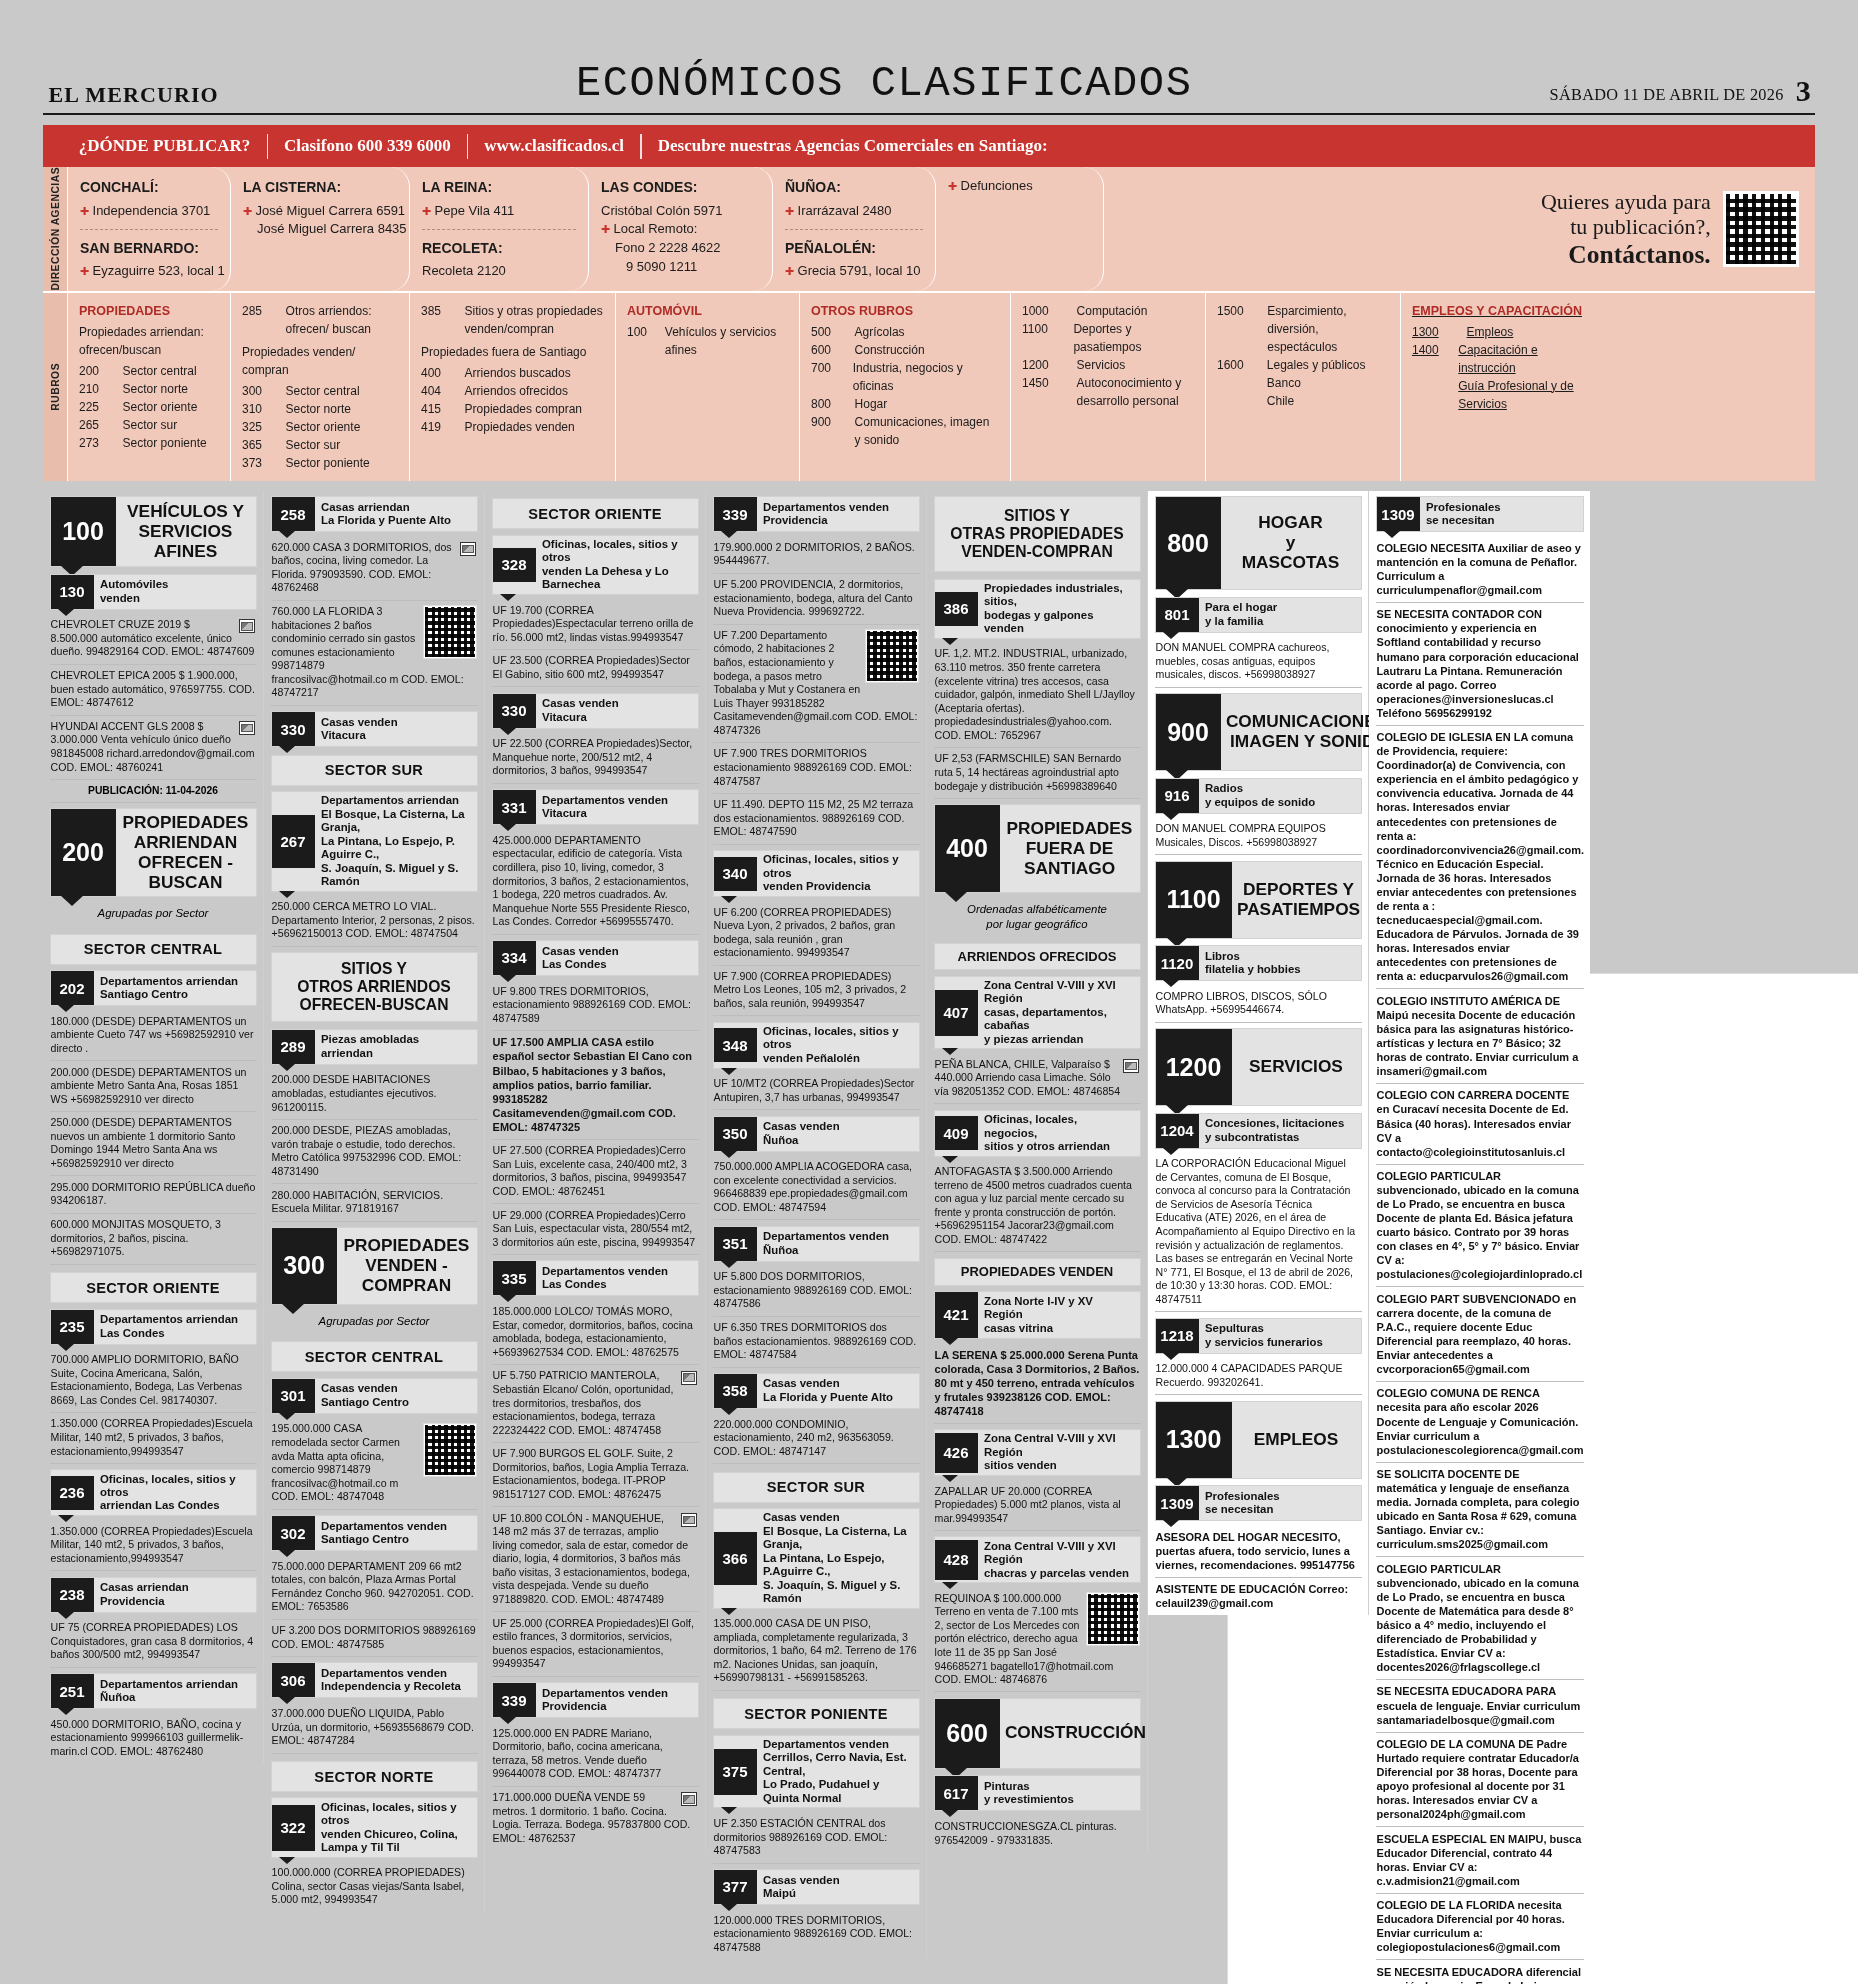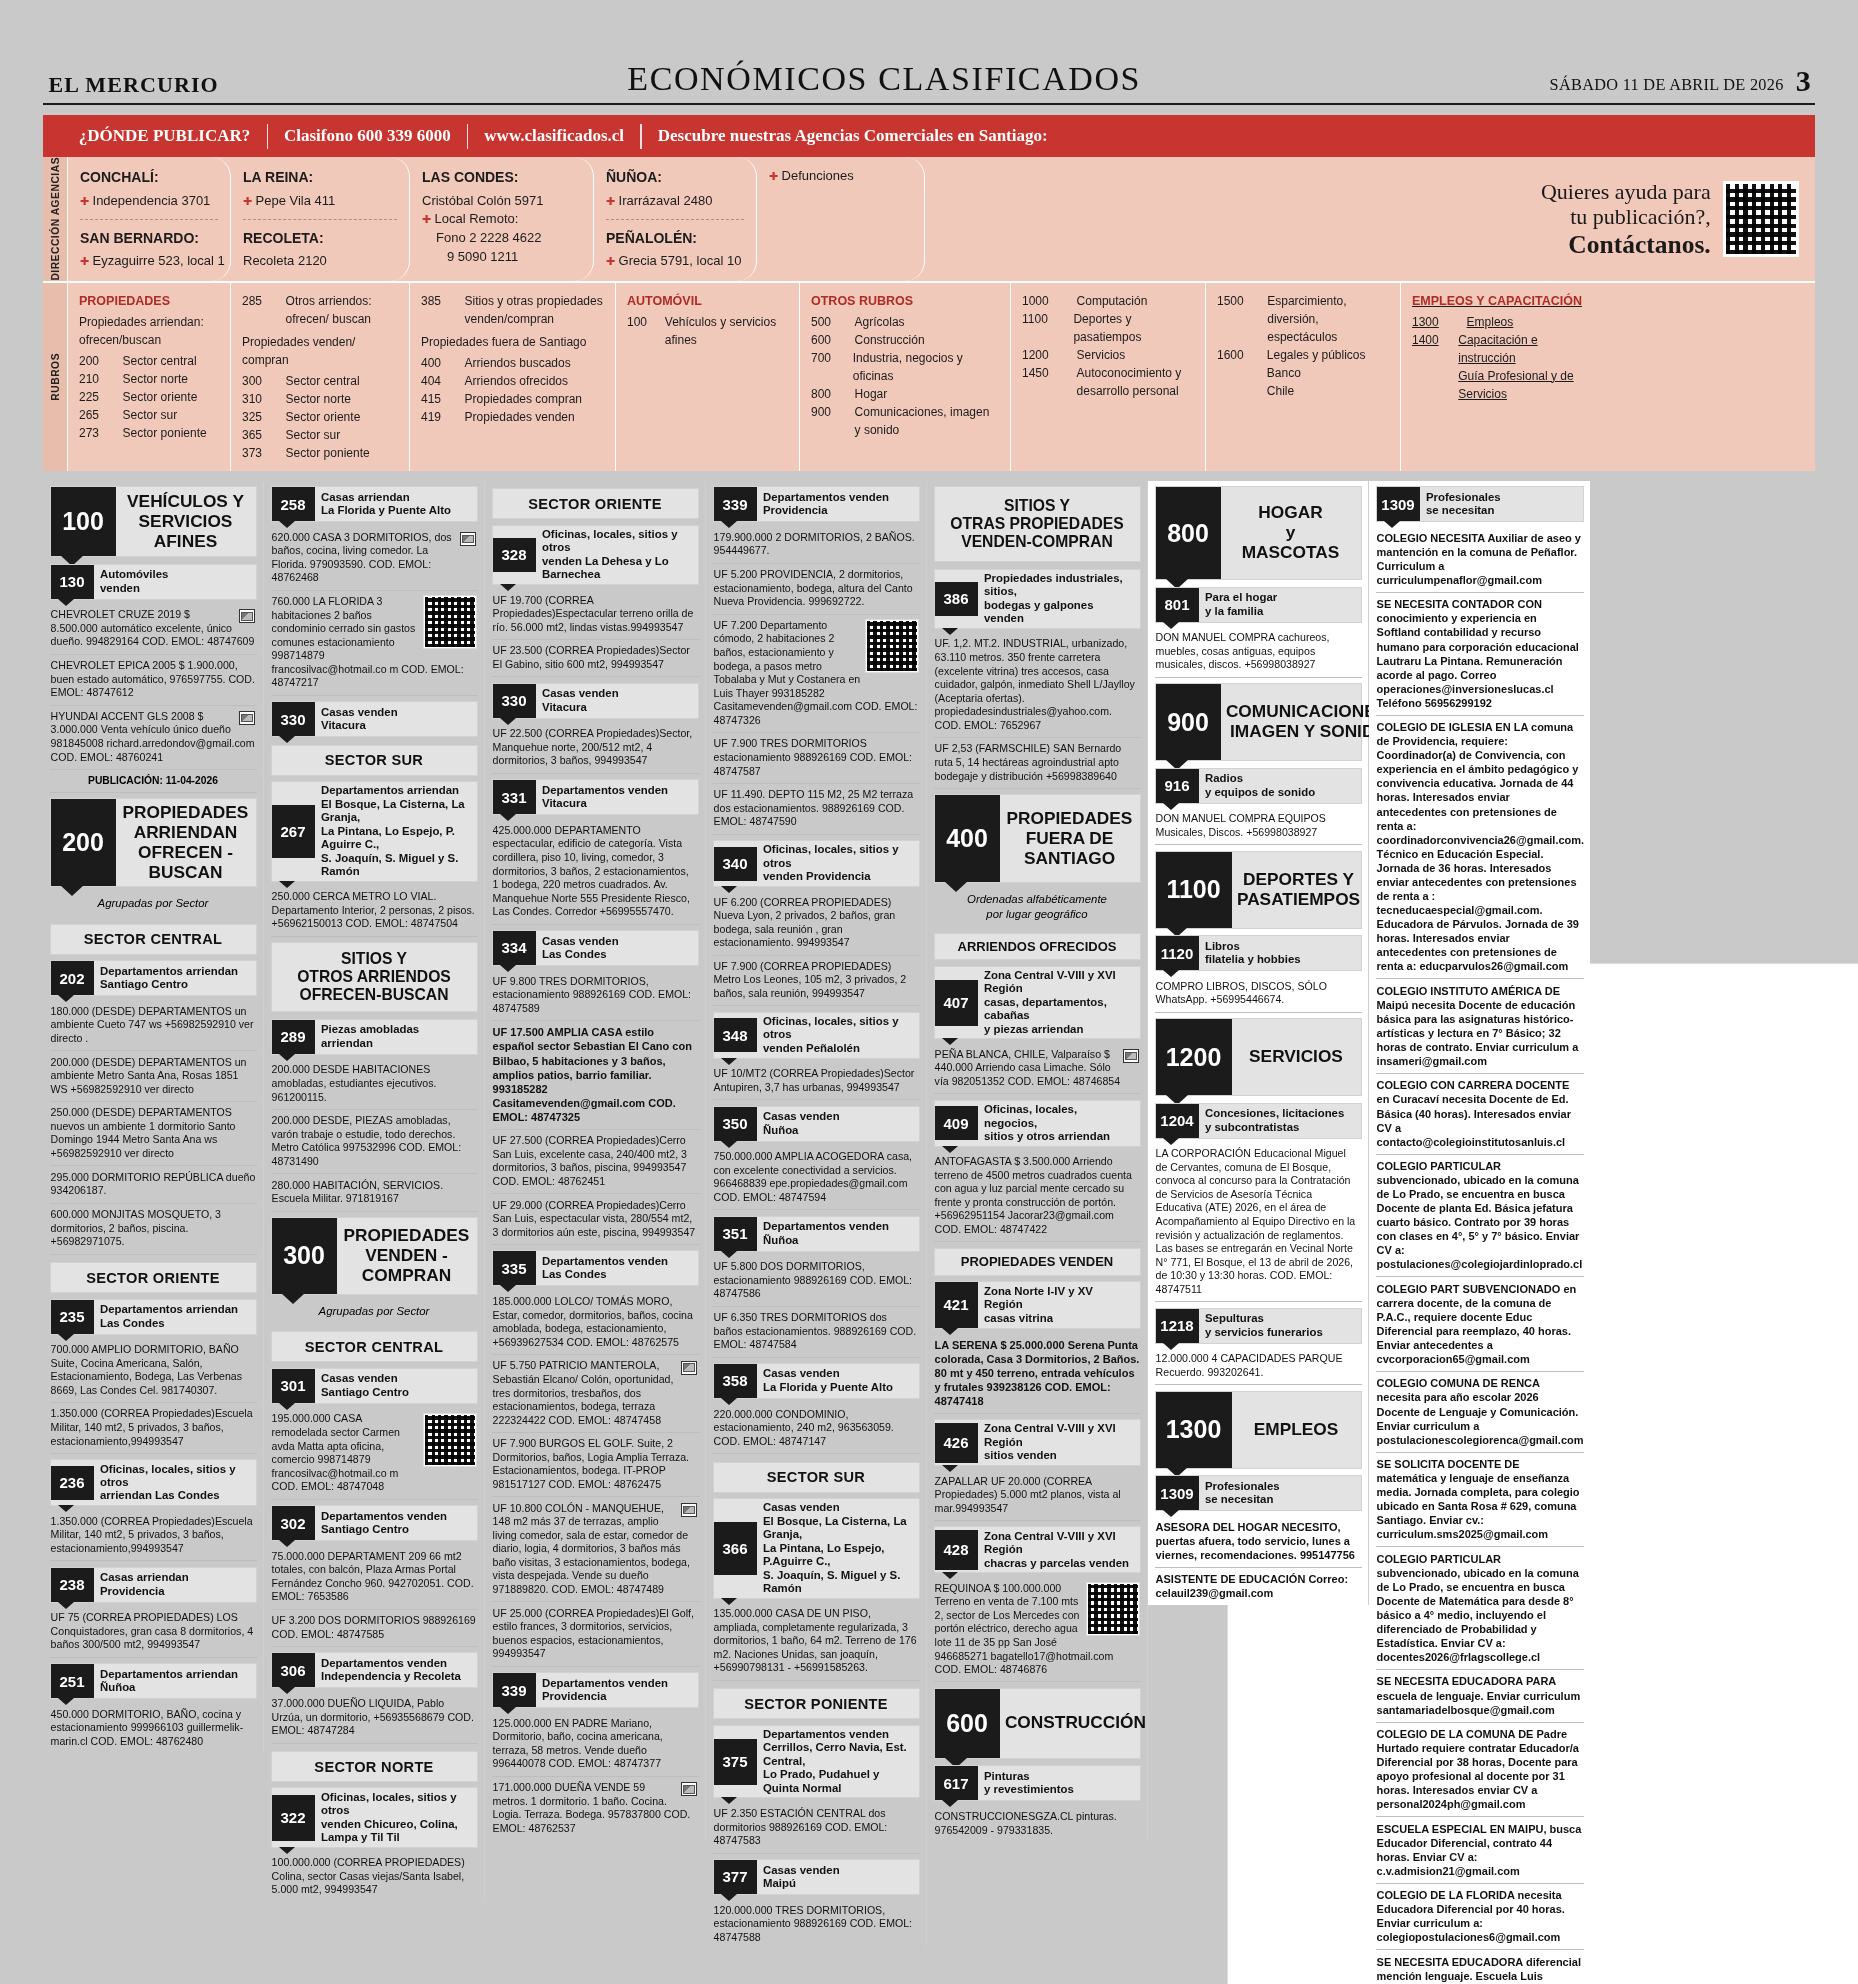--- a/index.html
+++ b/index.html
@@ -25,21 +25,21 @@
   }
 
   
   .masthead {
     display: flex; align-items: flex-end; justify-content: space-between;
     border-bottom: 2.7px solid #1a1a1a;
     padding-bottom: 5.4px;
     width: 1772px;
   }
   .mast-left { font-family: "Liberation Serif", serif; font-size: 22px; letter-spacing: 1.1px; font-weight: bold; color:#111; padding-left: 5.4px;}
-  .mast-center { font-family: Liberation Serif, serif; font-size: 34px; letter-spacing: 1.6px; color:#111; }
+  .mast-center { font-family: Liberation Mono, monospace; font-size: 42px; letter-spacing: 1.6px; color:#111; }
   .mast-right { display:flex; align-items:flex-end; gap: 12px;}
   .mast-date { font-family:"Liberation Serif", serif; font-size: 16.3px; color:#111; letter-spacing:0.3px; padding-bottom:3.3px;}
   .mast-page { font-family:"Liberation Serif", serif; font-size: 30px; font-weight:bold; color:#111; padding-right:4.3px;}
 
   
   .banner {
     margin-top: 9.8px;
     background: #c8342f;
     color: #fff;
     display: flex; align-items: center;
@@ -265,20 +265,25 @@
       <div class="ag-cols">
 
         <div class="ag-col" style="width:163px">
           <div class="ag-title">CONCHALÍ:</div>
           <div class="ag-line pin">Independencia 3701</div>
           <div class="ag-dash"></div>
           <div class="ag-title">SAN BERNARDO:</div>
           <div class="ag-line pin">Eyzaguirre 523, local 1</div>
         </div>
 
+        <div class="ag-col" style="width:179px">
+          <div class="ag-title">LA CISTERNA:</div>
+          <div class="ag-line pin">José Miguel Carrera 6591</div>
+          <div class="ag-line" style="padding-left:14px">José Miguel Carrera 8435</div>
+        </div>
 
         <div class="ag-col" style="width:179px">
           <div class="ag-title">LA REINA:</div>
           <div class="ag-line pin">Pepe Vila 411</div>
           <div class="ag-dash"></div>
           <div class="ag-title">RECOLETA:</div>
           <div class="ag-line">Recoleta 2120</div>
         </div>
 
         <div class="ag-col" style="width:184px">

